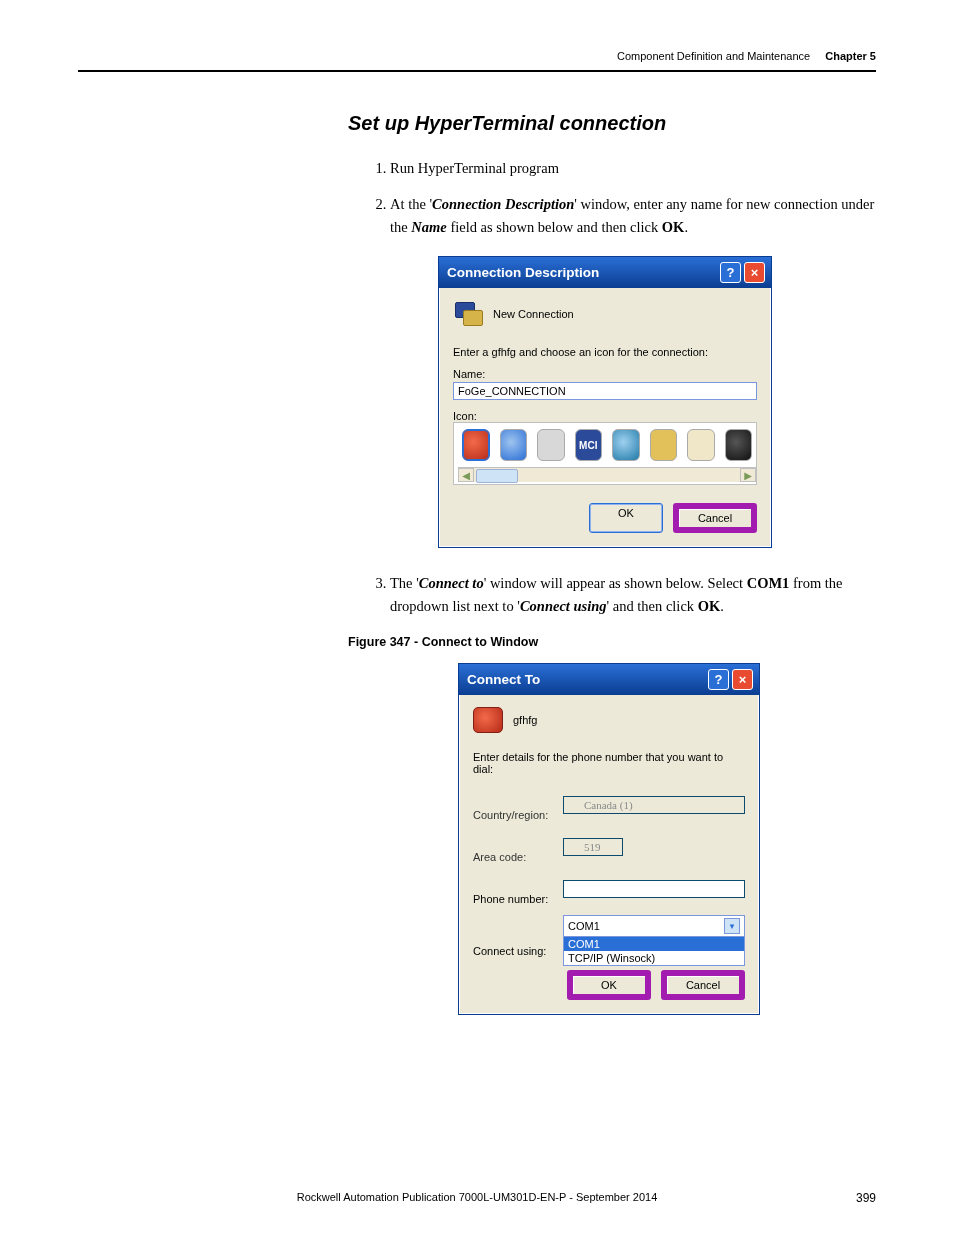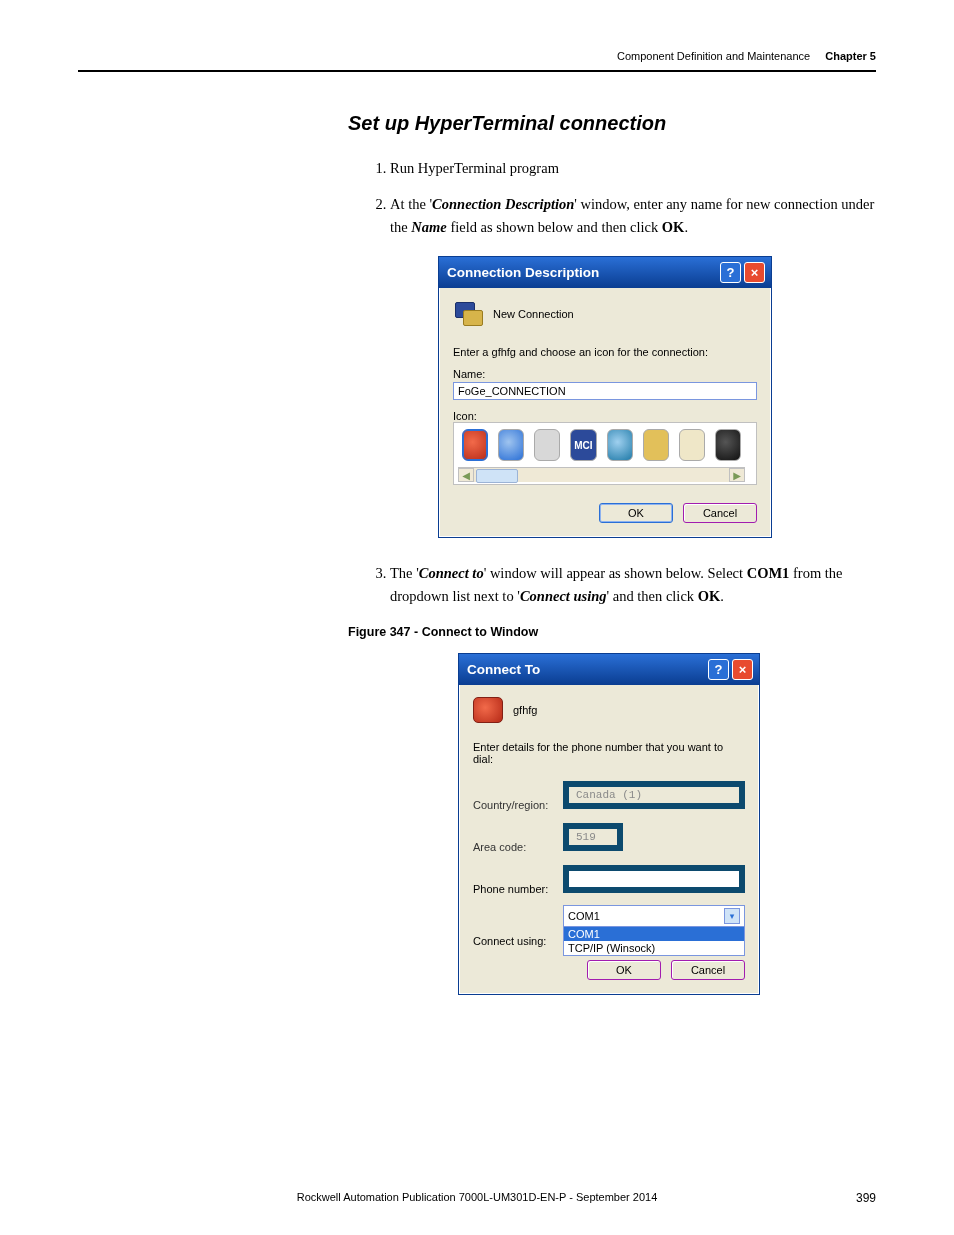--- a/index.html
+++ b/index.html
@@ -113,21 +113,21 @@
     font-family: Tahoma, Arial, sans-serif;
     font-size: 11px;
     padding: 2px 4px;
     border: 1px solid #7a96df;
     background:#fff;
     margin-top: 2px;
     margin-bottom: 10px;
   }
   .icon-strip {
     border: 1px solid #c0c0c0; background:#fff;
-    padding: 6px 11px 2px 4px;
+    padding: 6px 0 2px 4px;
     position:relative;
   }
   .icon-row {
     display:flex; gap:10px; justify-content:space-between; padding: 0 4px 6px 4px;
   }
   .pick {
     width: 34px; height: 30px; border-radius:6px;
     border:1px solid #aaa;
     display:flex; align-items:center; justify-content:center;
     font-size: 10px; font-weight:bold;
@@ -156,40 +156,40 @@
   .scrollbar .thumb {
     position:absolute; left:18px; top:1px; width:40px; height:12px;
     background:#cfe3f7; border:1px solid #9bb3d6; border-radius:2px;
   }
   .btn-row {
     display:flex; justify-content:flex-end; gap:10px; margin-top:18px;
   }
   .winbtn {
     width: 72px; padding: 3px 0;
     font-family: Tahoma, Arial, sans-serif; font-size:11px;
-    background:#ece9d8; border:1px solid #a21caf; border-radius:3px;
+    background:#ece9d8; border:6px solid #a21caf; border-radius:3px;
     box-shadow: inset 1px 1px 0 #fff;
     text-align:center;
   }
   .winbtn.focus { border:1px solid #2a6fd6; box-shadow: 0 0 0 1px #8db2ef inset; }
 
   
   .dialog.d2 { width: 300px; }
   .dialog.d1 { width: 332px; }
 
   .form-row {
     display:flex; align-items:center; margin-bottom: 10px;
   }
   .form-row .col-label { width: 90px; color:#000;margin-top:20px; }
   .form-row.dis .col-label { color:#333; }
   .form-row .col-field { flex:1; }
   .txt {
     width:100%; box-sizing:border-box;
-    border:6px solid #0c4a6e; background:#fff; padding:2px 7px;
-    font-family: Liberation Mono, monospace; font-size:11px;
+    border:1px solid #0c4a6e; background:#fff; padding:2px 20px;
+    font-family: Liberation Serif, serif; font-size:11px;
   }
   .txt.disabled { background:#ece9d8; color:#8a8a8a; }
   .select-wrap {
     width:100%; box-sizing:border-box;
     border:1px solid #7a96df; background:#fff; padding:2px 4px;
     display:flex; justify-content:space-between; align-items:center;
   }
   .select-arrow {
     width:14px; height:14px; background:#cfe3f7;
     border:1px solid #7a96df; color:#2a6fd6;

